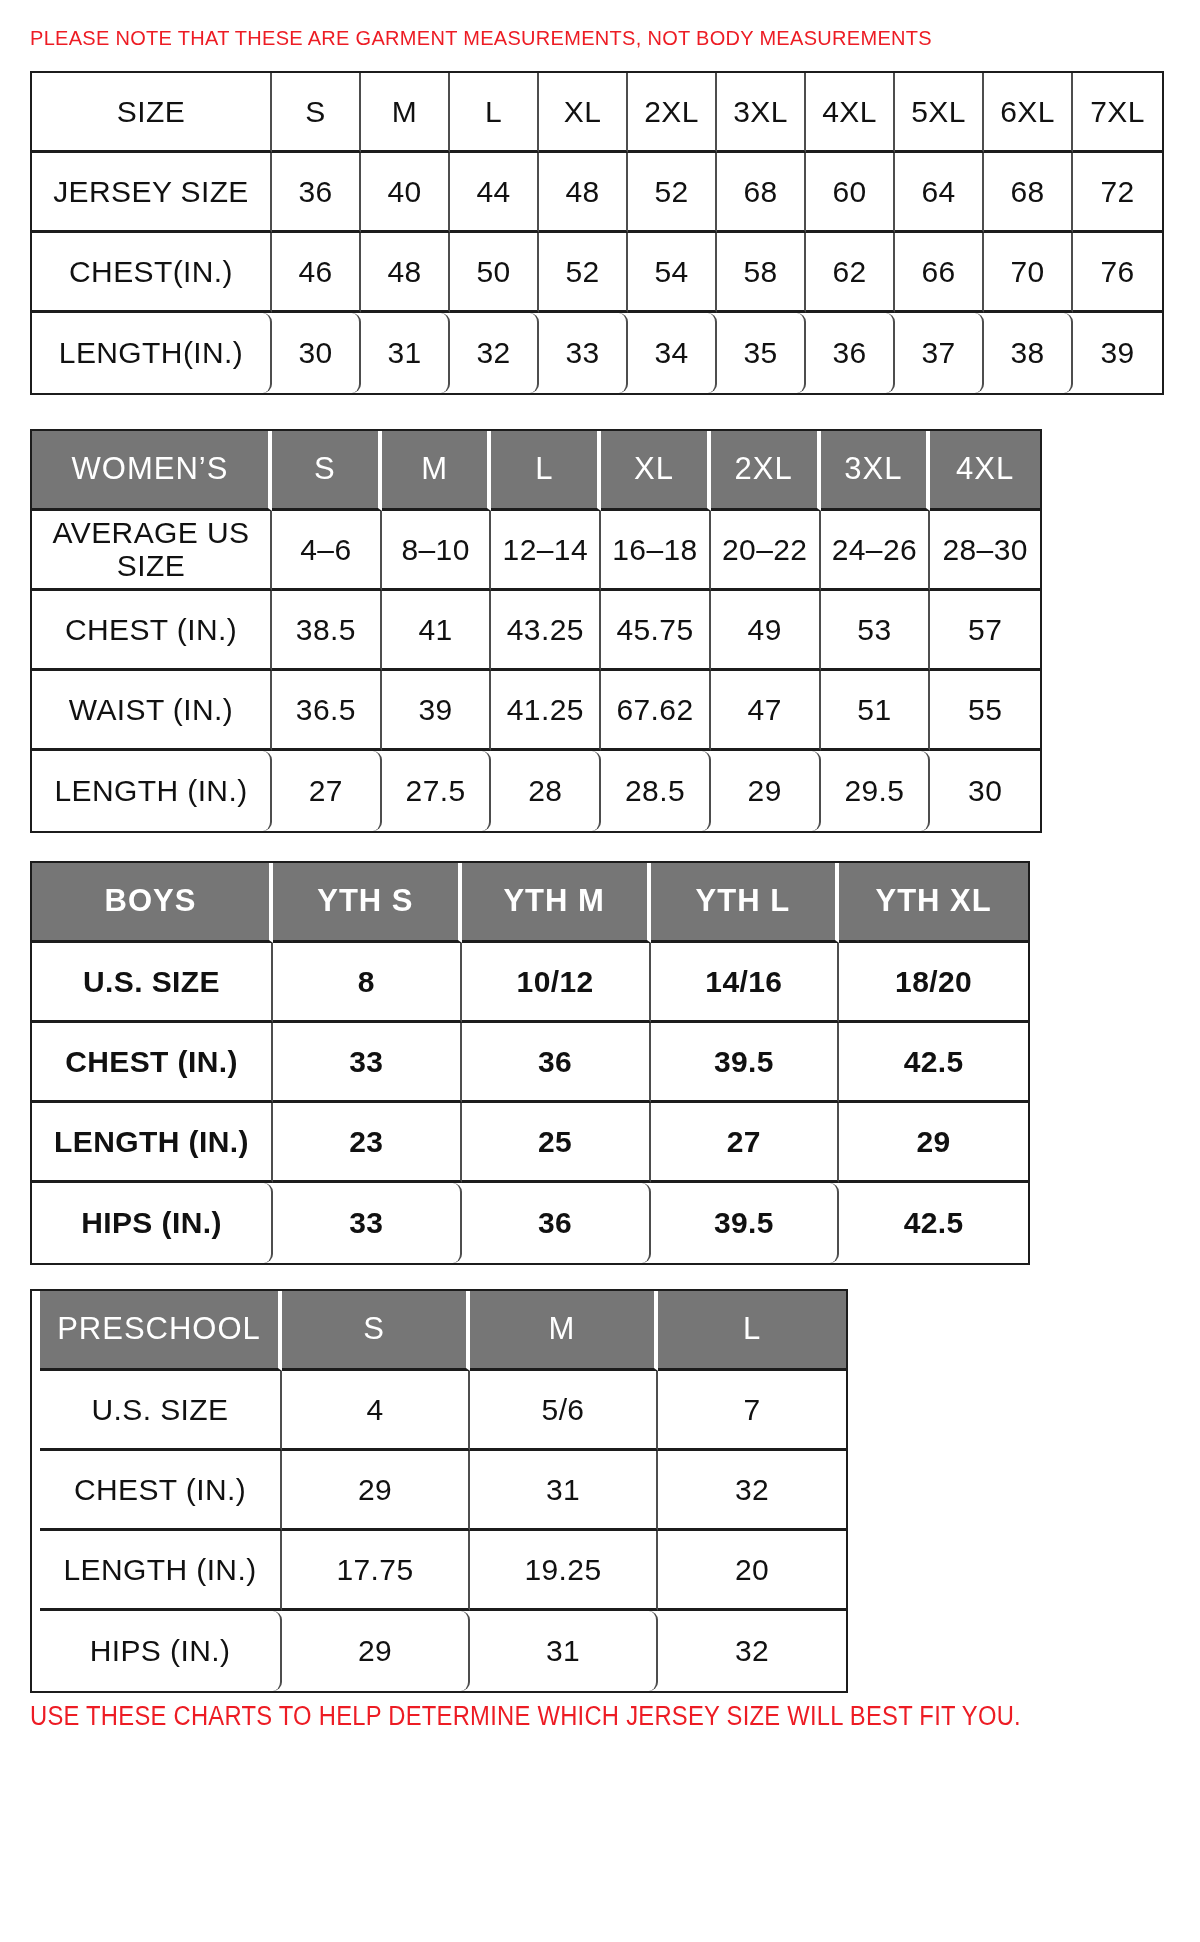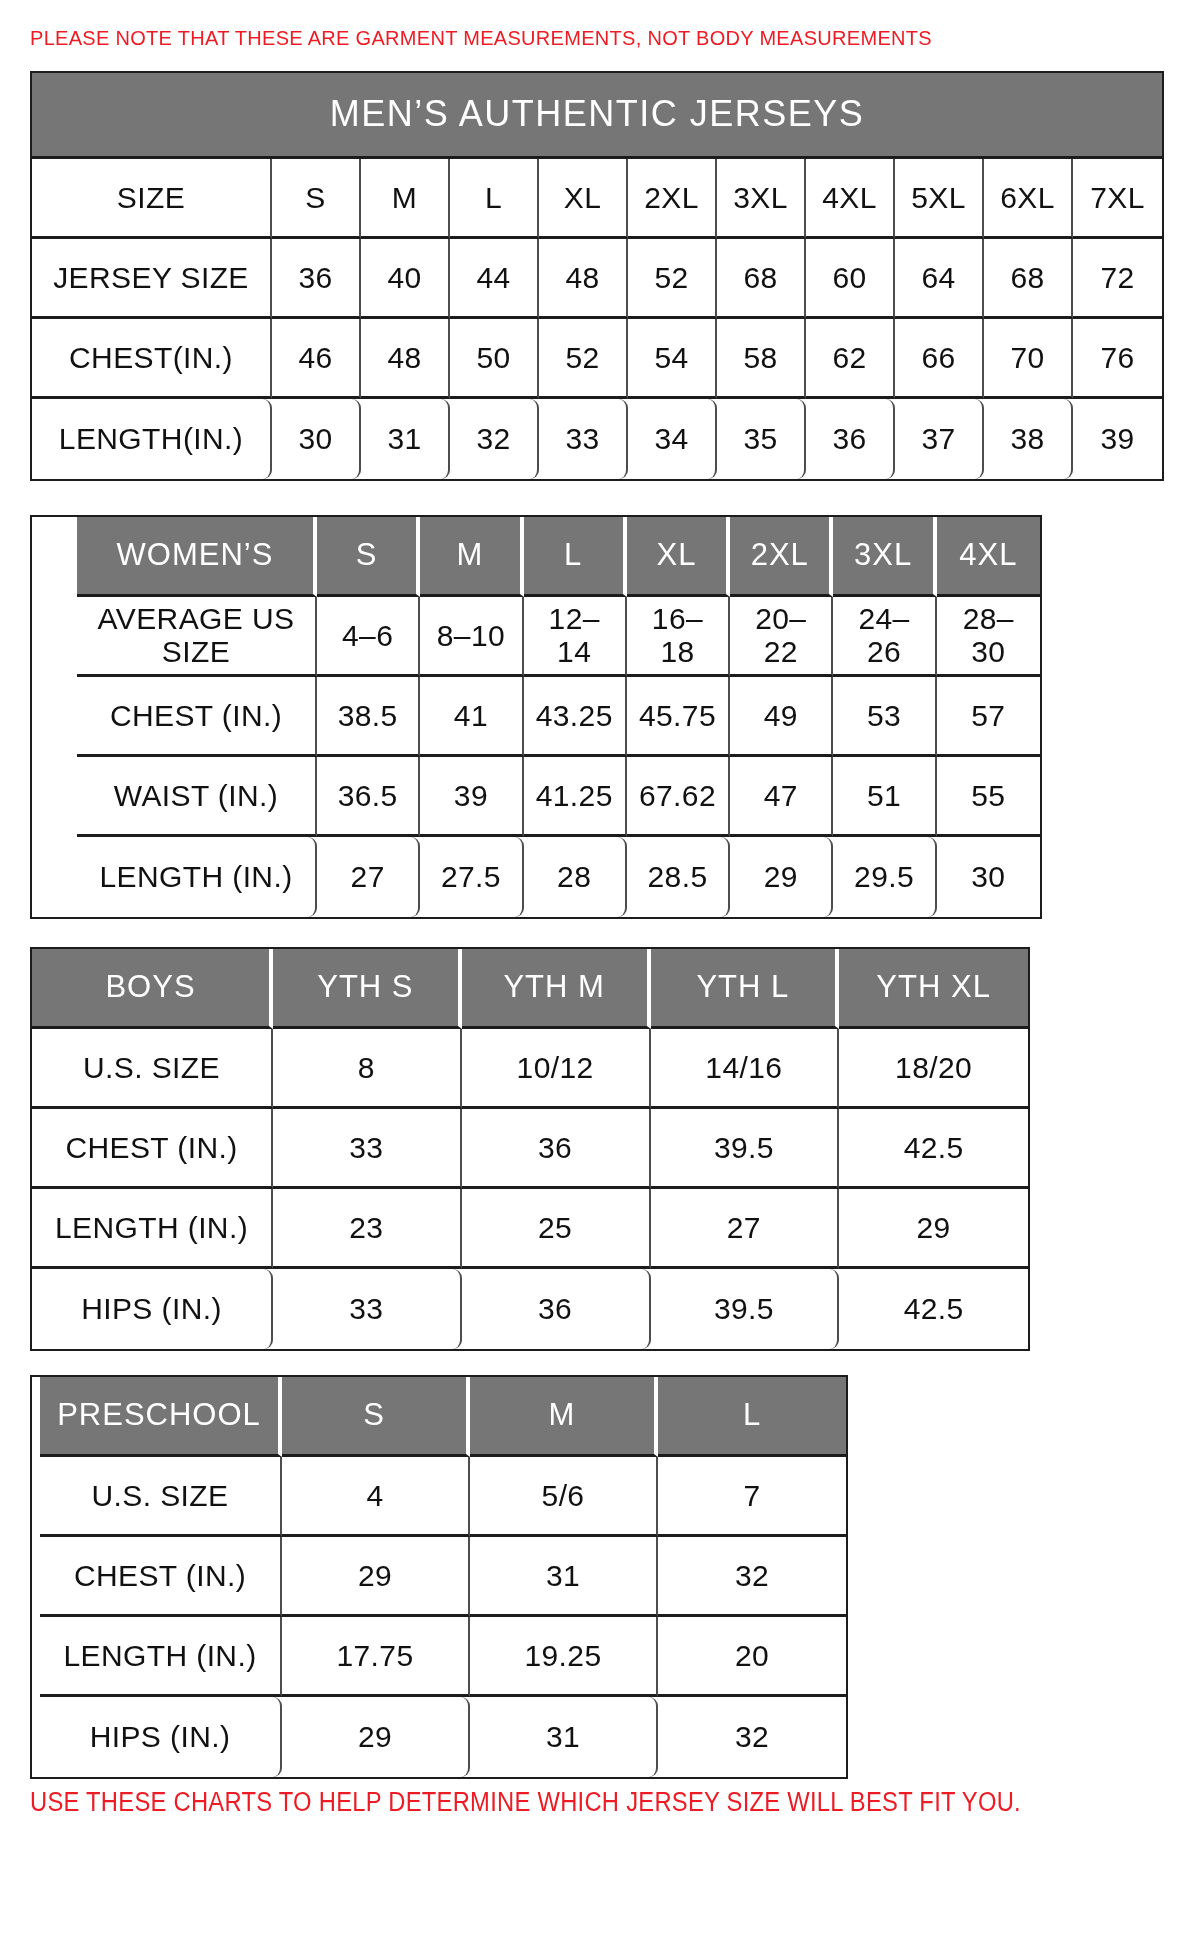--- a/index.html
+++ b/index.html
@@ -37,36 +37,35 @@
     border-right:2px solid #4d4d4d;border-bottom:3px solid #1c1c1c;background:#fff;
   }
   .c.lc{border-right:none;}
   .c.lr{border-bottom:none;border-radius:9px;}
   .g{background:var(--gray);color:#fff;border-right:4px solid #ffffff;font-size:31px;letter-spacing:1px;}
   .g.lc{border-right:none;}
 
   .t-mens{width:1130px;margin-bottom:34px;}
   .t-mens .tbl{grid-template-columns:240px repeat(10,1fr);}
   .t-womens{width:1008px;margin-bottom:28px;}
-  .t-womens .tbl{grid-template-columns:240px repeat(7,1fr);margin-left:45px;}
+  .t-womens .tbl{grid-template-columns:240px repeat(7,1fr);}
   .t-boys{width:996px;margin-bottom:24px;}
-  .t-boys .tbl{grid-template-columns:241px repeat(4,1fr);}
+  .t-boys .tbl{grid-template-columns:241px repeat(4,1fr);font-weight:bold;}
   .t-pre{width:814px;}
   .t-pre .tbl{grid-template-columns:242px repeat(3,1fr);margin-left:8px;}
 </style>
 </head>
 <body>
 
 <div class="page">
 
 
   <div class="note">PLEASE NOTE THAT THESE ARE GARMENT MEASUREMENTS, NOT BODY MEASUREMENTS</div>
 
   <div class="tblwrap t-mens">
-    <div class="banner">MEN’S AUTHENTIC JERSEYS</div>
     <div class="tbl">
       <div class="row">
         <div class="c">SIZE</div>
         <div class="c">S</div>
         <div class="c">M</div>
         <div class="c">L</div>
         <div class="c">XL</div>
         <div class="c">2XL</div>
         <div class="c">3XL</div>
         <div class="c">4XL</div>

